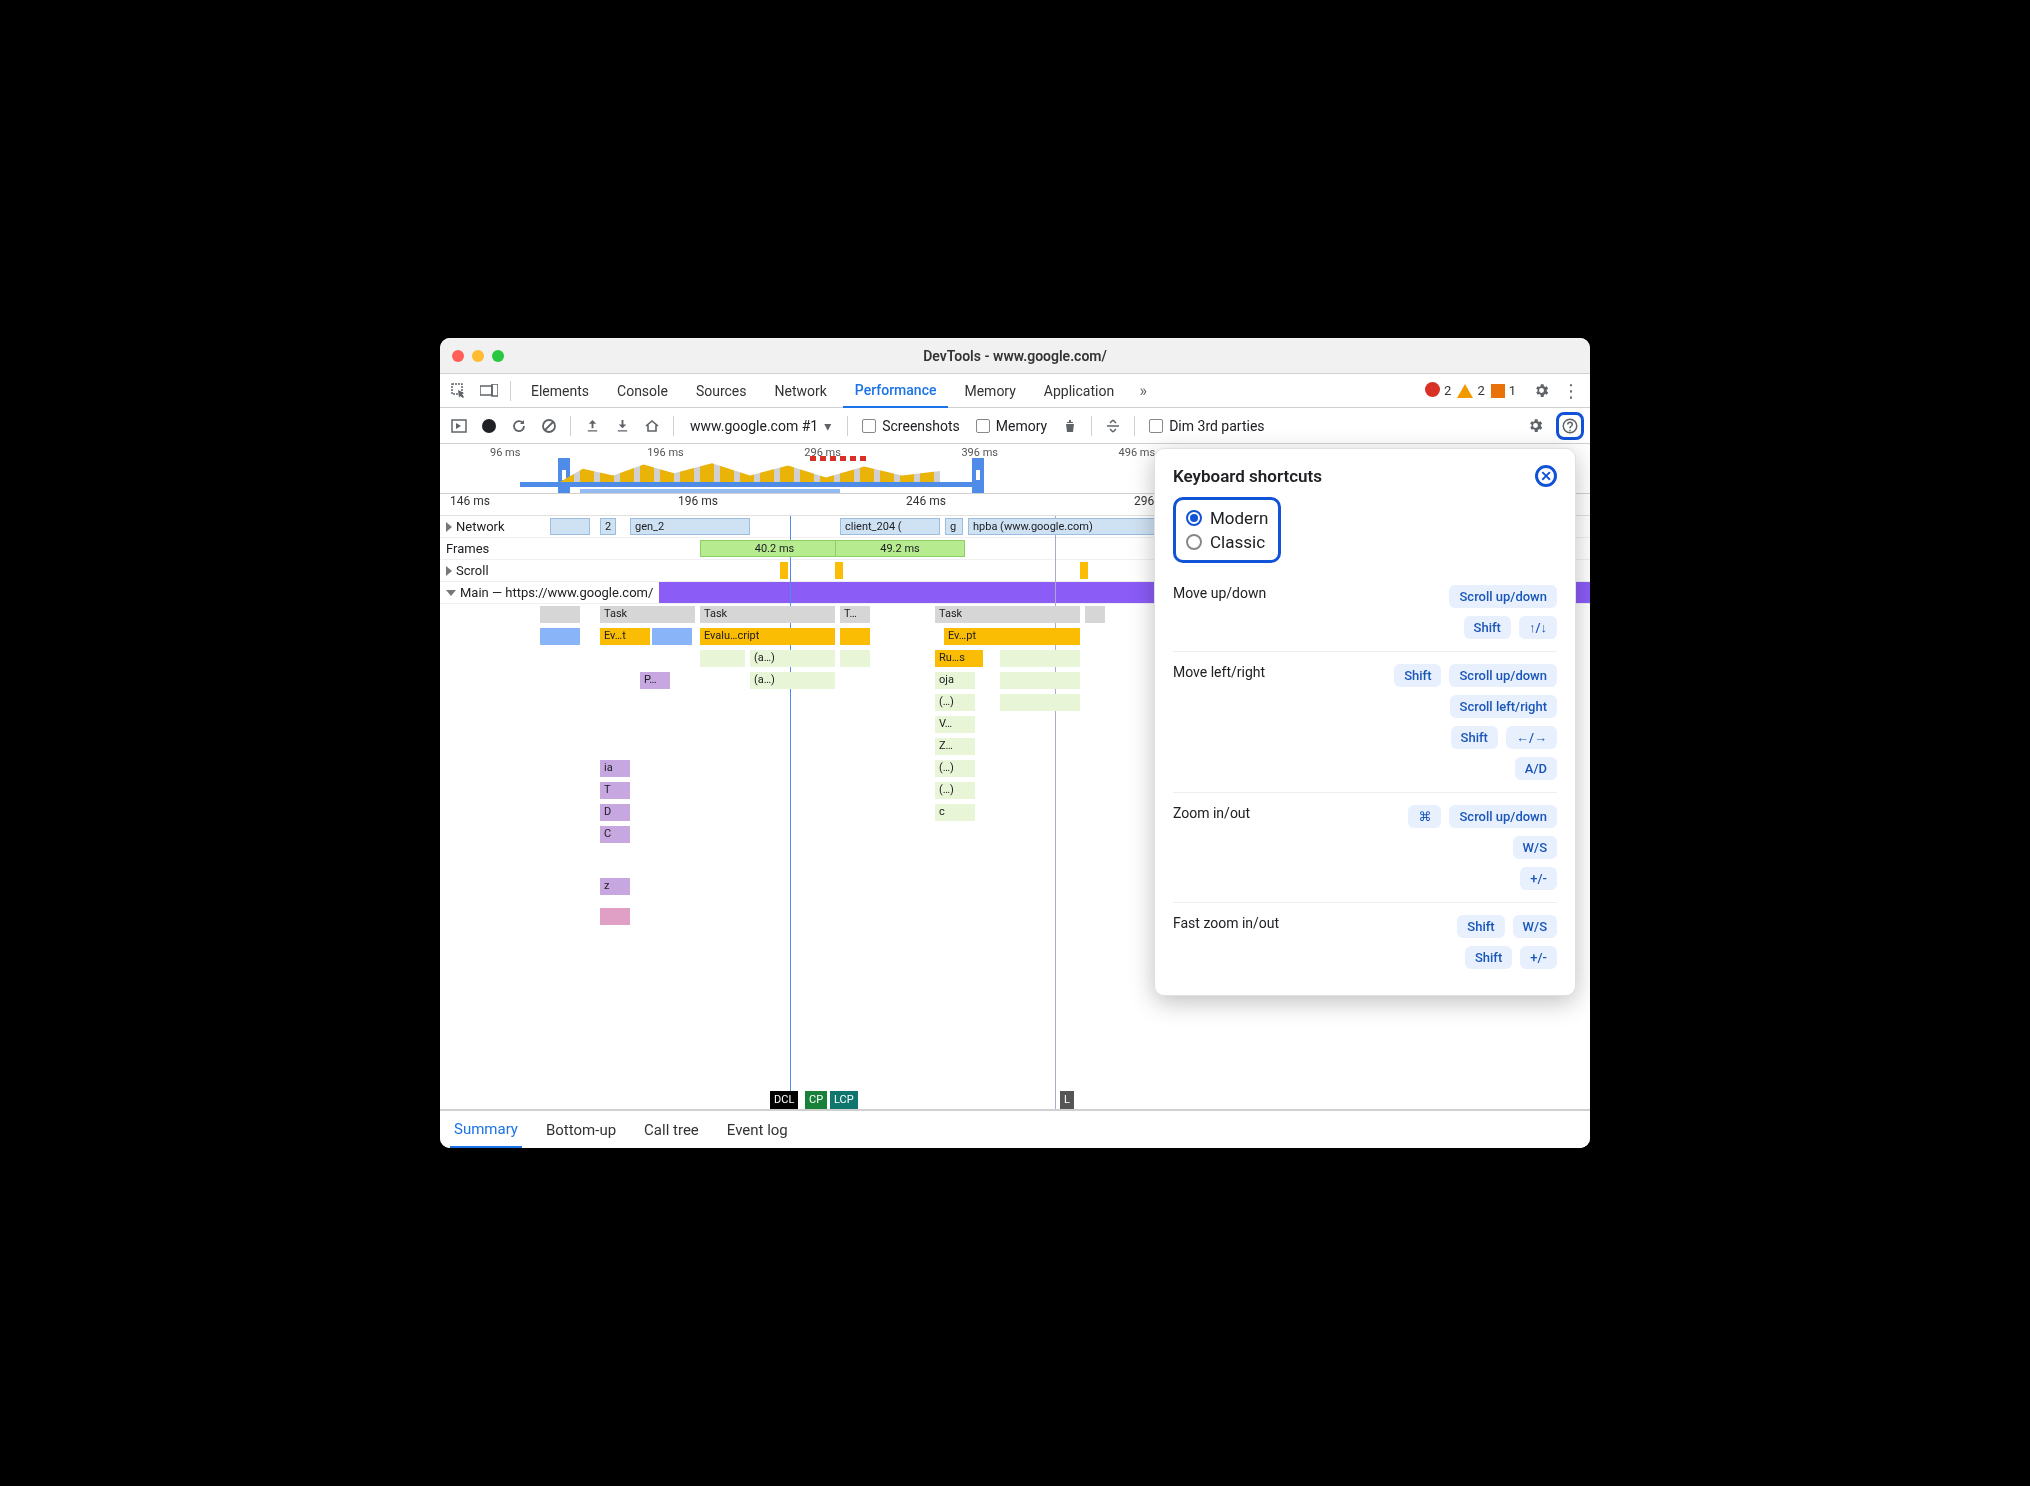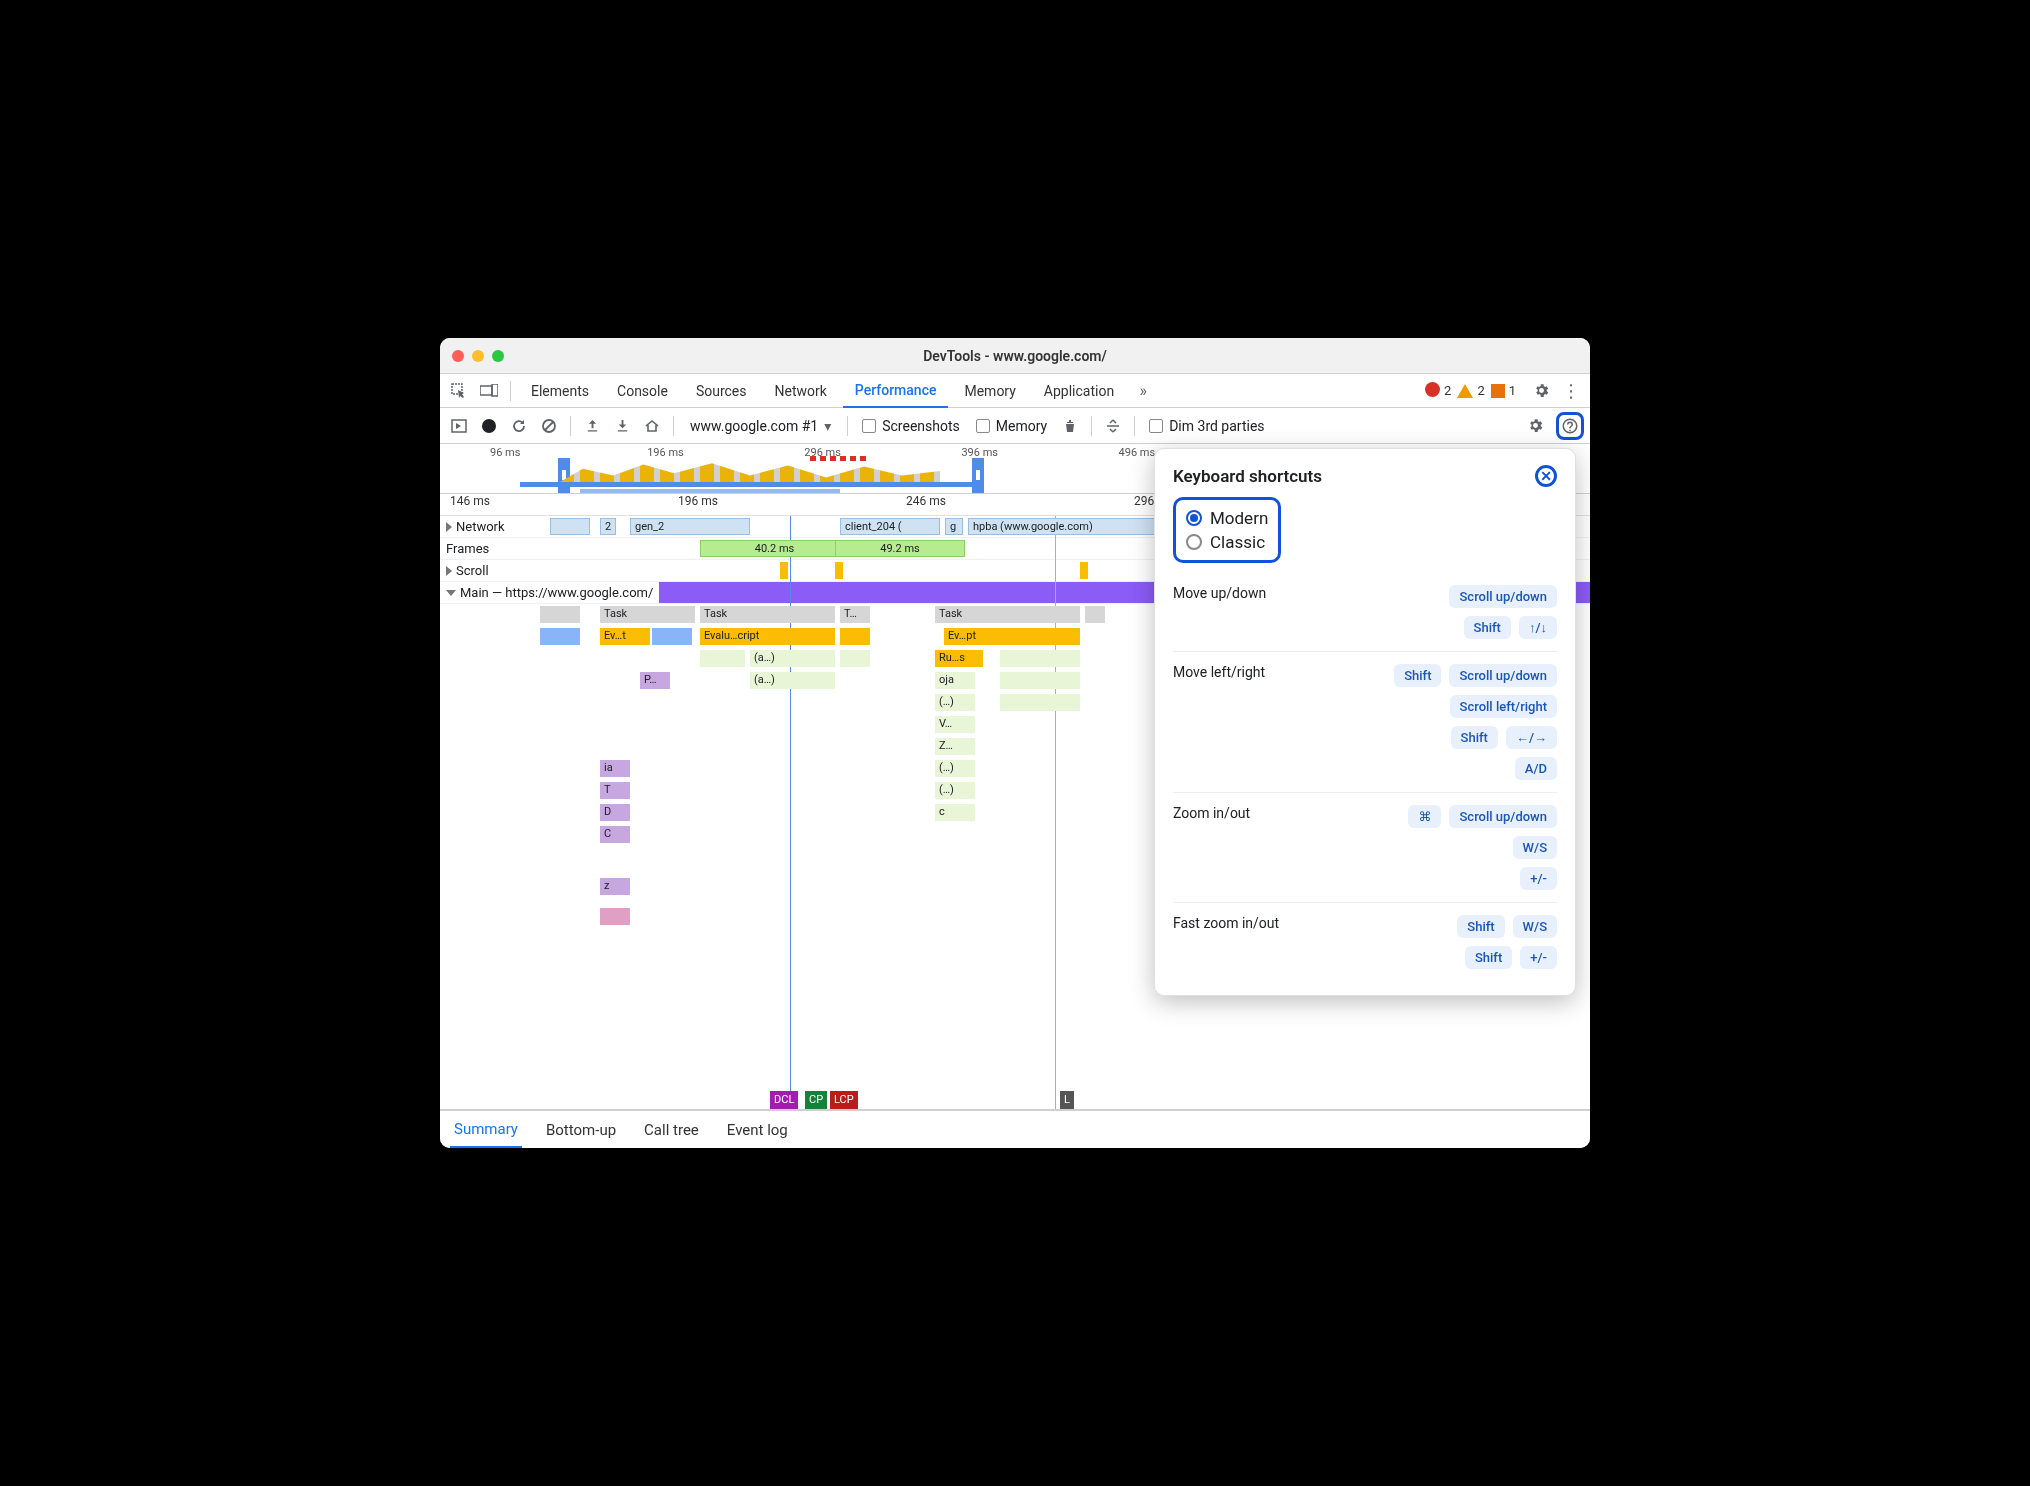--- a/index.html
+++ b/index.html
@@ -472,23 +472,23 @@
     <div class="track" style="border:none;height:40px">
         <div class="lab"></div>
         <div class="lane">
       <span class="seg pink" style="left:60px;width:30px;top:10px"></span>
     </div>
       </div>
 
     <div style="position:absolute;top:120px;bottom:20px;left:370px;width:90px;background:#eef5d9;opacity:.5;z-index:-1"></div>
     <div style="position:absolute;top:120px;bottom:20px;left:560px;width:60px;background:#eef5d9;opacity:.5;z-index:-1"></div>
 
-    <div class="dclbar" style="left:330px;background:#a21caf">DCL</div>
+    <div class="dclbar" style="left:330px;background:#000000">DCL</div>
     <div class="dclbar" style="left:365px;background:#188038">CP</div>
-    <div class="dclbar" style="left:390px;background:#b91c1c">LCP</div>
+    <div class="dclbar" style="left:390px;background:#0f766e">LCP</div>
     <div class="dclbar" style="left:620px;background:#555">L</div>
   </div>
 
   <div class="bottomtabs">
     <div class="btab active">Summary</div>
     <div class="btab">Bottom-up</div>
     <div class="btab">Call tree</div>
     <div class="btab">Event log</div>
   </div>
 

